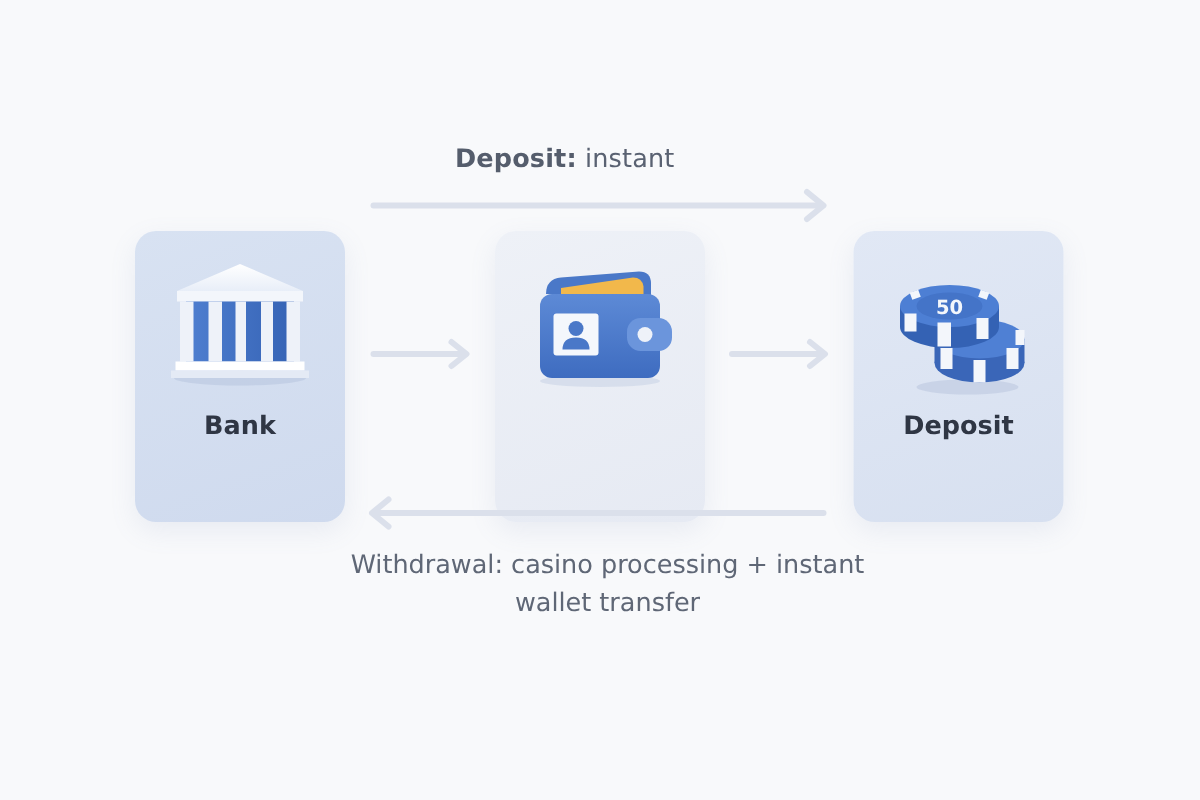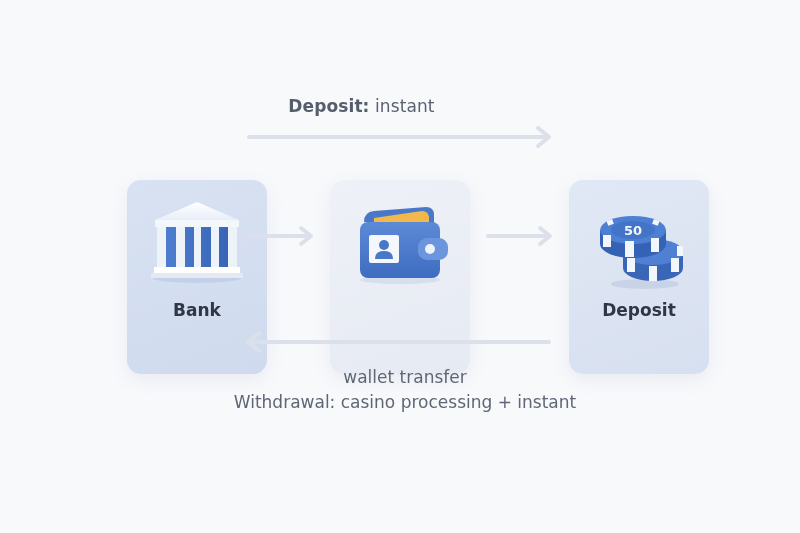--- a/index.html
+++ b/index.html
@@ -5,33 +5,33 @@
     html, body { margin: 0; padding: 0; }
     body {
       width: 800px; height: 533px; overflow: hidden;
       background: #f8f9fb;
       font-family: "DejaVu Sans", "Liberation Sans", sans-serif;
       position: relative;
     }
     .abs { position: absolute; }
     .label-top {
       left: 0; width: 723px; top: 96px; text-align: center;
-      font-size: 17px; color: #5a6272; letter-spacing: 0.1px;
+      font-size: 17px; color: #5a6272; letter-spacing: 0.1px; padding-left: 15px;
     }
     .label-top .strong { font-weight: 600; color: #555d6c; }
     .label-bottom {
       left: 200px; width: 410px; top: 365px; text-align: center;
       font-size: 17px; line-height: 25px; color: #5f6776;
     }
     .card {
-      width: 140px; height: 194px; top: 180px;
+      width: 140px; height: 194px; top: 154px;
       border-radius: 14px;
       box-shadow: 0 6px 18px rgba(120,140,180,0.12);
     }
-    .card.bank { left: 90px; background: linear-gradient(160deg, #d8e2f2 0%, #cfdaee 100%); margin-left: 37px; }
+    .card.bank { left: 90px; background: linear-gradient(160deg, #d8e2f2 0%, #cfdaee 100%); }
     .card.wallet { left: 330px; background: linear-gradient(160deg, #eef1f7 0%, #e6eaf3 100%); }
     .card.casino { left: 569px; background: linear-gradient(160deg, #e1e8f5 0%, #d7e0f0 100%); }
     .card-icon { position: absolute; left: 0; top: 0; width: 140px; height: 110px; }
     .card-label {
       position: absolute; left: 0; width: 140px; top: 120px; text-align: center;
       font-size: 17px; color: #2f3644; font-weight: 600;
     }
     .card.wallet .card-label { font-weight: 500; color: #3a404c; }
     svg.arrow { position: absolute; overflow: visible; }
   </style>
@@ -144,15 +144,15 @@
   </svg>
   <div class="card-label">Deposit</div>
 </div>
 
 <svg class="arrow" style="left:244px; top:331px;" width="312" height="24">
   <line x1="6" y1="11" x2="305" y2="11" stroke="#dbe0eb" stroke-width="4" stroke-linecap="round"></line>
   <polyline points="15,2 4,11 15,20" fill="none" stroke="#dbe0eb" stroke-width="4" stroke-linecap="round" stroke-linejoin="round"></polyline>
 </svg>
 
 <div class="abs label-bottom">
+  <div>Withdrawal: casino processing + instant</div>
   <div>wallet transfer</div>
-  <div>Withdrawal: casino processing + instant</div>
 </div>
 
 </body></html>

